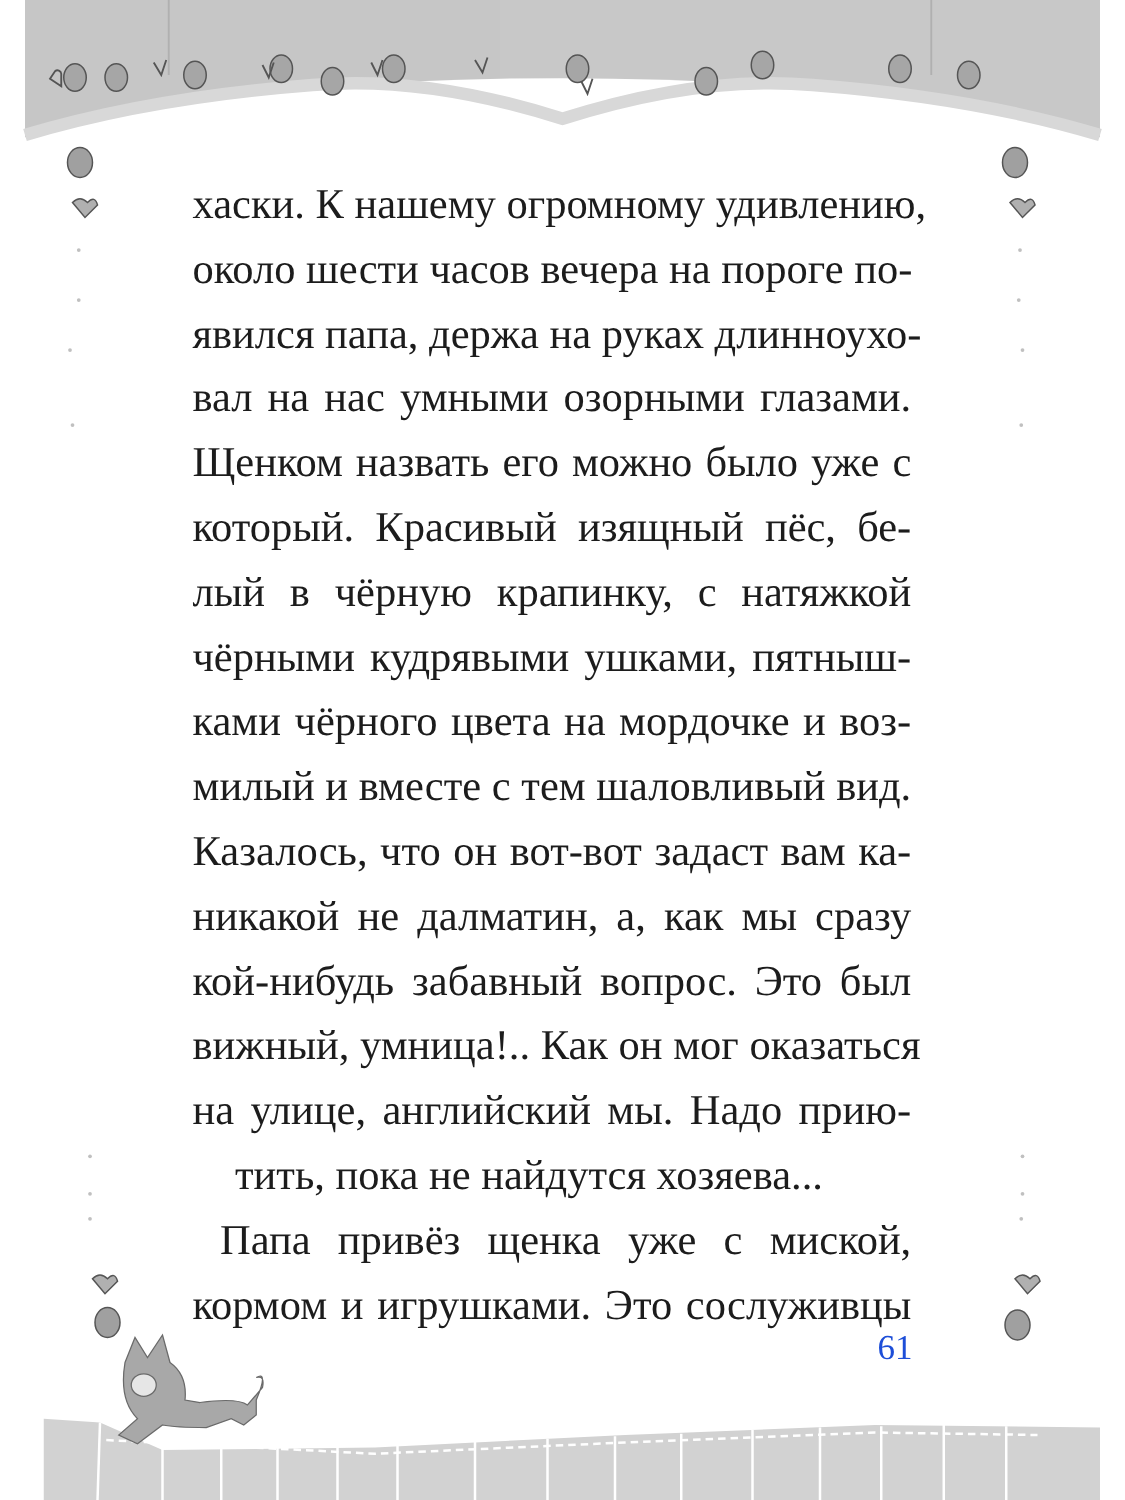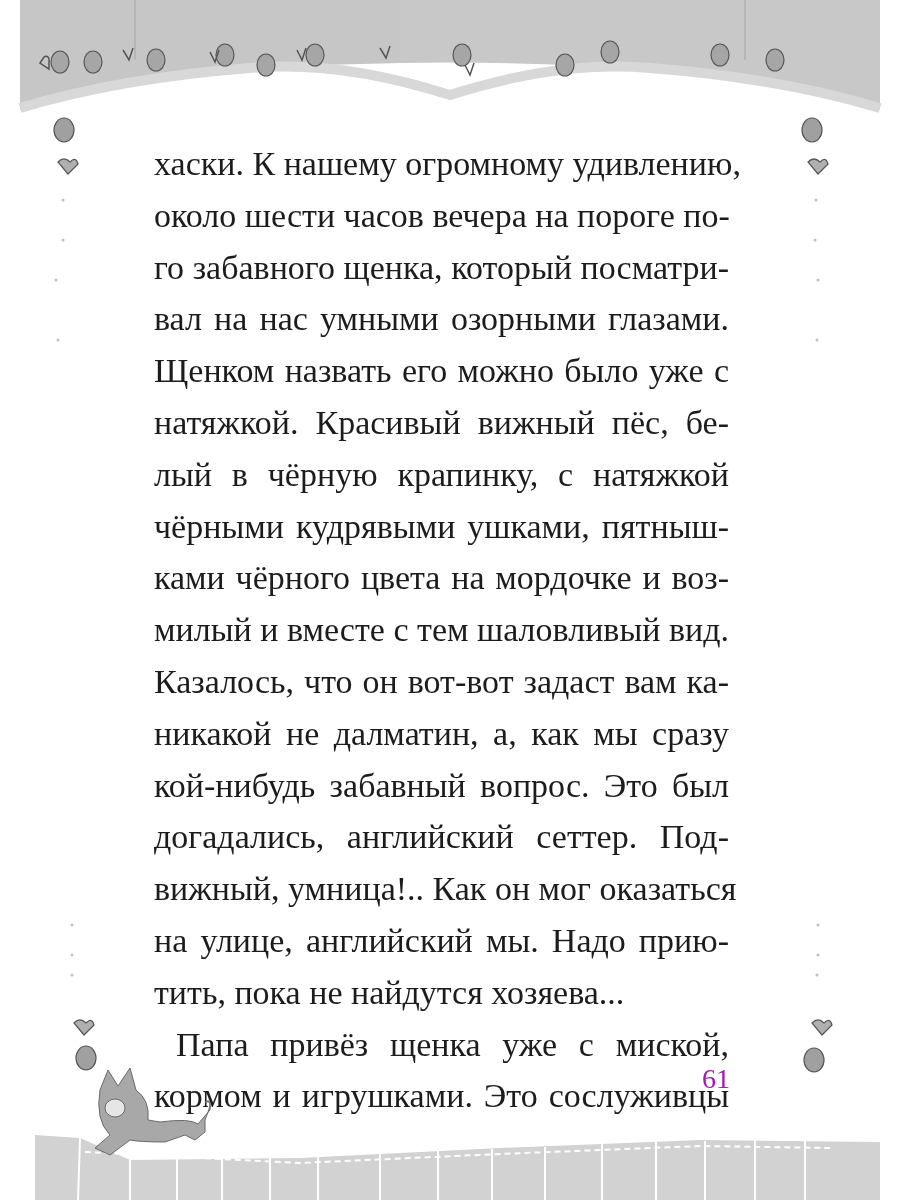--- a/index.html
+++ b/index.html
@@ -16,32 +16,32 @@
     position: absolute;
     left: 154px;
     top: 138px;
     width: 575px;
     font-family: "Liberation Serif", "DejaVu Serif", serif;
     font-size: 34px;
     line-height: 51.8px;
     color: #1c1c1c;
   }
   .line { display: block; white-space: nowrap; text-align: justify; text-align-last: justify; height: 51.8px; }
-  .line.last { text-align-last: left; }
+  .line.last { text-align-last: left; margin-left: 34px; }
   .line.indent { padding-left: 22px; }
 
   .page-number {
     position: absolute;
     left: 680px;
     top: 1063px;
     width: 50px;
     text-align: right;
     font-family: "Liberation Serif", "DejaVu Serif", serif;
     font-size: 28px;
-    color: #a21caf;
+    color: #1d4ed8;
   }
 </style>
 </head>
 <body>
 
 <div class="page">
 
   <svg class="deco top-deco" viewBox="0 0 900 130" width="900" height="130">
     <rect x="20" y="0" width="485" height="110" fill="#c6c6c6"></rect>
     <rect x="400" y="0" width="480" height="110" fill="#c8c8c8"></rect>
@@ -103,32 +103,31 @@
         <circle cx="43" cy="855" r="1.5"></circle>
         <circle cx="42" cy="875" r="1.5"></circle>
       </g>
     <path d="M37 923 q6 -6 12 0 q6 -6 8 2 l-10 10 z" fill="#b0b0b0" stroke="#555" stroke-width="1.2"></path>
     <ellipse cx="39" cy="960" rx="10" ry="12" fill="#a0a0a0" stroke="#555" stroke-width="1.2"></ellipse>
   </svg>
 
   <div class="text-block">
     <span class="line">хаски. К нашему огромному удивлению,</span>
     <span class="line">около шести часов вечера на пороге по-</span>
-    <span class="line">го забавного щенка, который посматри-</span>
+    <span class="line">явился папа, держа на руках длинноухо-</span>
     <span class="line">вал на нас умными озорными глазами.</span>
     <span class="line">Щенком назвать его можно было уже с</span>
-    <span class="line">натяжкой. Красивый вижный пёс, бе-</span>
+    <span class="line">который. Красивый изящный пёс, бе-</span>
     <span class="line">лый в чёрную крапинку, с натяжкой</span>
     <span class="line">чёрными кудрявыми ушками, пятныш-</span>
     <span class="line">ками чёрного цвета на мордочке и воз-</span>
     <span class="line">милый и вместе с тем шаловливый вид.</span>
     <span class="line">Казалось, что он вот-вот задаст вам ка-</span>
     <span class="line">никакой не далматин, а, как мы сразу</span>
     <span class="line">кой-нибудь забавный вопрос. Это был</span>
-    <span class="line">догадались, английский сеттер. Под-</span>
     <span class="line">вижный, умница!.. Как он мог оказаться</span>
     <span class="line">на улице, английский мы. Надо прию-</span>
     <span class="line last">тить, пока не найдутся хозяева...</span>
     <span class="line indent">Папа привёз щенка уже с миской,</span>
     <span class="line">кормом и игрушками. Это сослуживцы</span>
   </div>
 
   <div class="page-number">61</div>
 
   <svg class="deco bottom-deco" viewBox="0 0 900 140" width="900" height="140">

